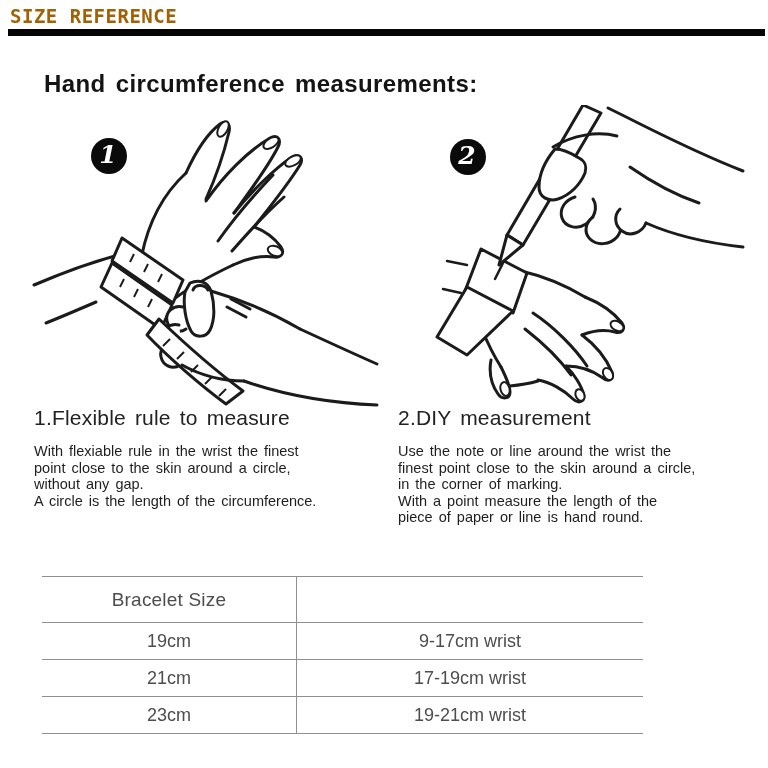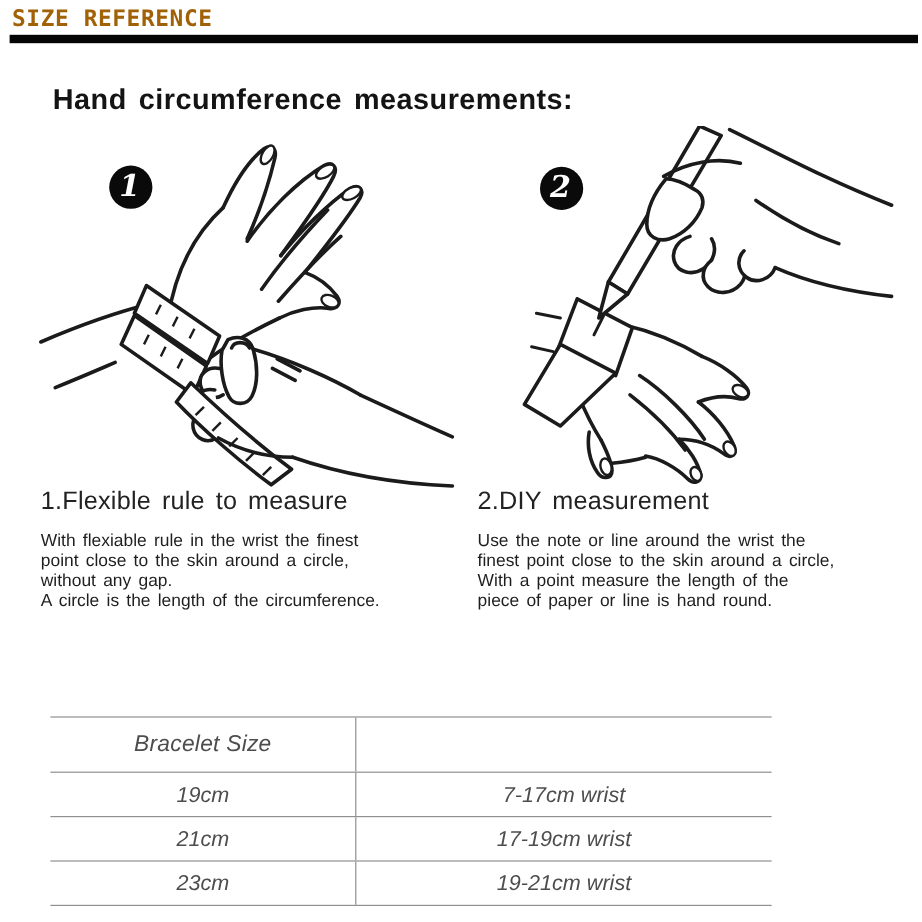--- a/index.html
+++ b/index.html
@@ -49,23 +49,22 @@
     font-size:21px;color:#222222;margin:0 0 13px 0;
     letter-spacing:0.2px;word-spacing:3px;
   }
   .sec-p div{
     font-size:14.5px;font-weight:normal;color:#1e1e1e;
     line-height:16.5px;letter-spacing:0px;word-spacing:2px;
   }
 
   
   .size-table{
-    left:42px;top:597px;width:601px;
+    left:42px;top:576px;width:601px;
     border-top:1px solid #909090;
-    font-style:italic;
   }
   .trow{
     display:grid;grid-template-columns:255px 346px;
     border-bottom:1px solid #909090;
   }
   .tcell{
     display:flex;align-items:center;justify-content:center;
     color:#4d4d4d;
   }
   .tcell.c0{border-right:1px solid #909090;}
@@ -199,32 +198,33 @@
     <div>without any gap.</div>
     <div>A circle is the length of the circumference.</div>
   </div>
 </div>
 
 <div class="abs sec sec2">
   <div class="sec-h">2.DIY measurement</div>
   <div class="sec-p">
     <div>Use the note or line around the wrist the</div>
     <div>finest point close to the skin around a circle,</div>
+    <div>in the corner of marking.</div>
     <div>With a point measure the length of the</div>
     <div>piece of paper or line is hand round.</div>
   </div>
 </div>
 
 <div class="abs size-table">
   <div class="trow head">
     <div class="tcell c0">Bracelet Size</div>
   </div>
   <div class="trow data">
     <div class="tcell c0">19cm</div>
-    <div class="tcell">7-17cm wrist</div>
+    <div class="tcell">9-17cm wrist</div>
   </div>
   <div class="trow data">
     <div class="tcell c0">21cm</div>
     <div class="tcell">17-19cm wrist</div>
   </div>
   <div class="trow data">
     <div class="tcell c0">23cm</div>
     <div class="tcell">19-21cm wrist</div>
   </div>
 </div>

